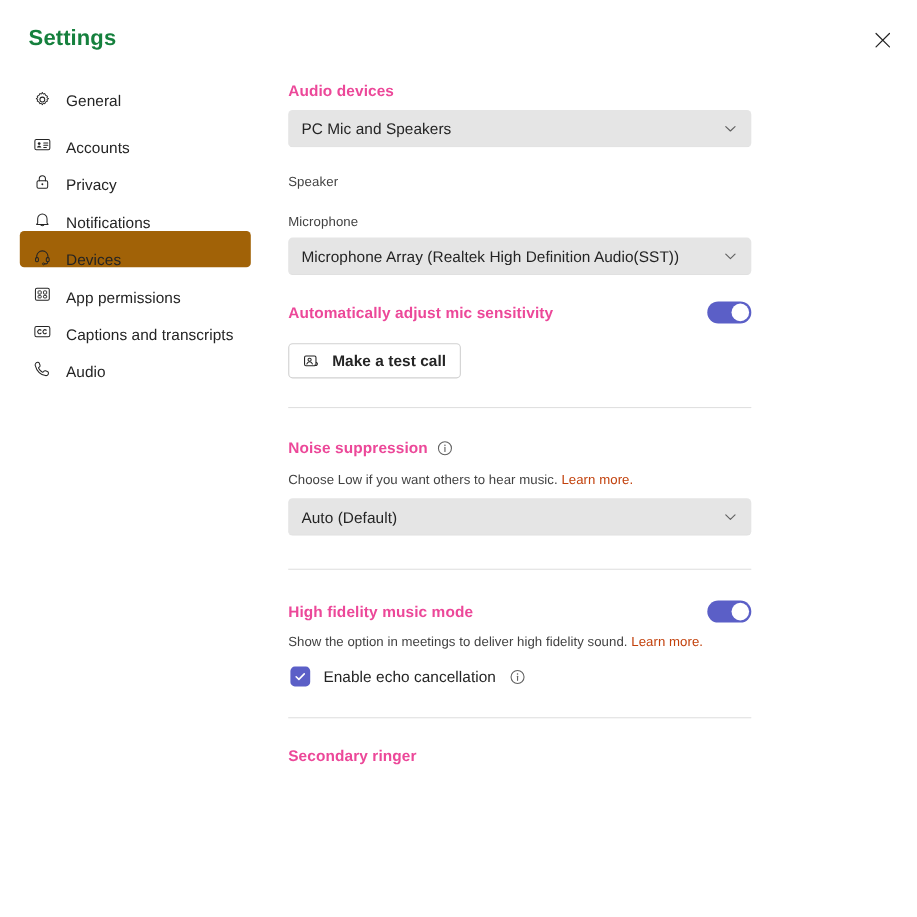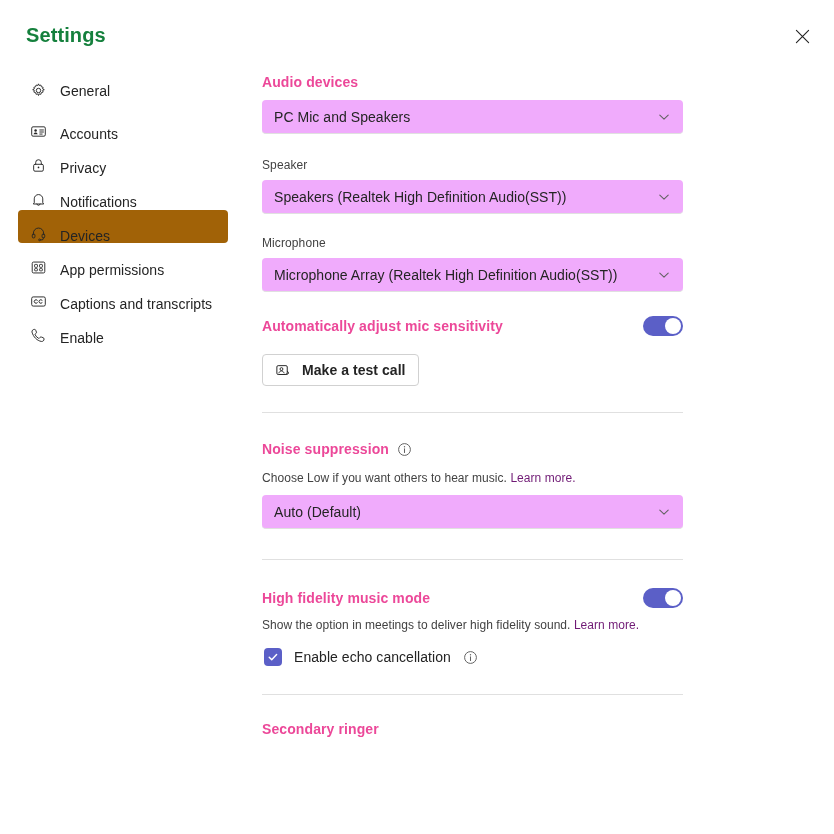--- a/index.html
+++ b/index.html
@@ -86,21 +86,21 @@
     font-size: 12px;
     color: #424242;
     margin: 0;
     letter-spacing: .1px;
   }
 
   .dropdown {
     position: relative;
     width: 421px;
     height: 34px;
-    background: #f0abfc;
+    background: #e5e5e5;
     border: none;
     border-radius: 4px;
     display: flex;
     align-items: center;
     padding: 0 34px 0 12px;
     cursor: pointer;
     font-size: 14px;
     color: #242424;
     border-bottom: 1px solid #e0e0e0;
   }
@@ -159,21 +159,21 @@
     margin: 0;
   }
 
   .helper-text {
     font-size: 12px;
     color: #424242;
     margin: 0;
     letter-spacing:.05px;
   }
   .link {
-    color: #701a75;
+    color: #c2410c;
     text-decoration: none;
     cursor: pointer;
   }
 
   .info-icon {
     display:inline-flex; align-items:center; justify-content:center;
     width:16px;height:16px; color:#616161; cursor:pointer;
     vertical-align: middle;
   }
 
@@ -300,47 +300,39 @@
       </span>
       <span class="nav-label">Captions and transcripts</span>
     </div>
 
     <div class="nav-item">
       <span class="nav-icon">
         <svg width="17" height="17" viewBox="0 0 20 20" fill="none">
           <path d="M5.2 2.8c.9 0 1.3.4 1.6 1.2l.7 1.9c.25.7.1 1.25-.45 1.7l-.85.7c-.3.25-.35.5-.2.85a9.6 9.6 0 0 0 4.2 4.2c.35.15.6.1.85-.2l.7-.85c.45-.55 1-.7 1.7-.45l1.9.7c.8.3 1.2.7 1.2 1.6 0 1.85-1.5 3.15-3.2 2.85C8.3 16.1 3.9 11.7 2.35 6.0 2.05 4.3 3.35 2.8 5.2 2.8z" stroke="currentColor" stroke-width="1.1" stroke-linejoin="round"></path>
         </svg>
       </span>
-      <span class="nav-label">Enable</span>
+      <span class="nav-label">Audio</span>
     </div>
 
   </nav>
 
   <main class="content">
 
     <div class="sec-heading">Audio devices</div>
 
     <div class="dropdown mt-10">
       <span class="dd-text">PC Mic and Speakers</span>
       <span class="chevron">
         <svg width="14" height="14" viewBox="0 0 16 16" fill="none">
             <path d="M3.2 5.8 8 10.4l4.8-4.6" stroke="currentColor" stroke-width="1.2" stroke-linecap="round" stroke-linejoin="round"></path>
           </svg>
       </span>
     </div>
 
     <div class="field-label mt-24">Speaker</div>
-    <div class="dropdown mt-8">
-      <span class="dd-text">Speakers (Realtek High Definition Audio(SST))</span>
-      <span class="chevron">
-        <svg width="14" height="14" viewBox="0 0 16 16" fill="none">
-            <path d="M3.2 5.8 8 10.4l4.8-4.6" stroke="currentColor" stroke-width="1.2" stroke-linecap="round" stroke-linejoin="round"></path>
-          </svg>
-      </span>
-    </div>
 
     <div class="field-label mt-22">Microphone</div>
     <div class="dropdown mt-8">
       <span class="dd-text">Microphone Array (Realtek High Definition Audio(SST))</span>
       <span class="chevron">
         <svg width="14" height="14" viewBox="0 0 16 16" fill="none">
             <path d="M3.2 5.8 8 10.4l4.8-4.6" stroke="currentColor" stroke-width="1.2" stroke-linecap="round" stroke-linejoin="round"></path>
           </svg>
       </span>
     </div>

